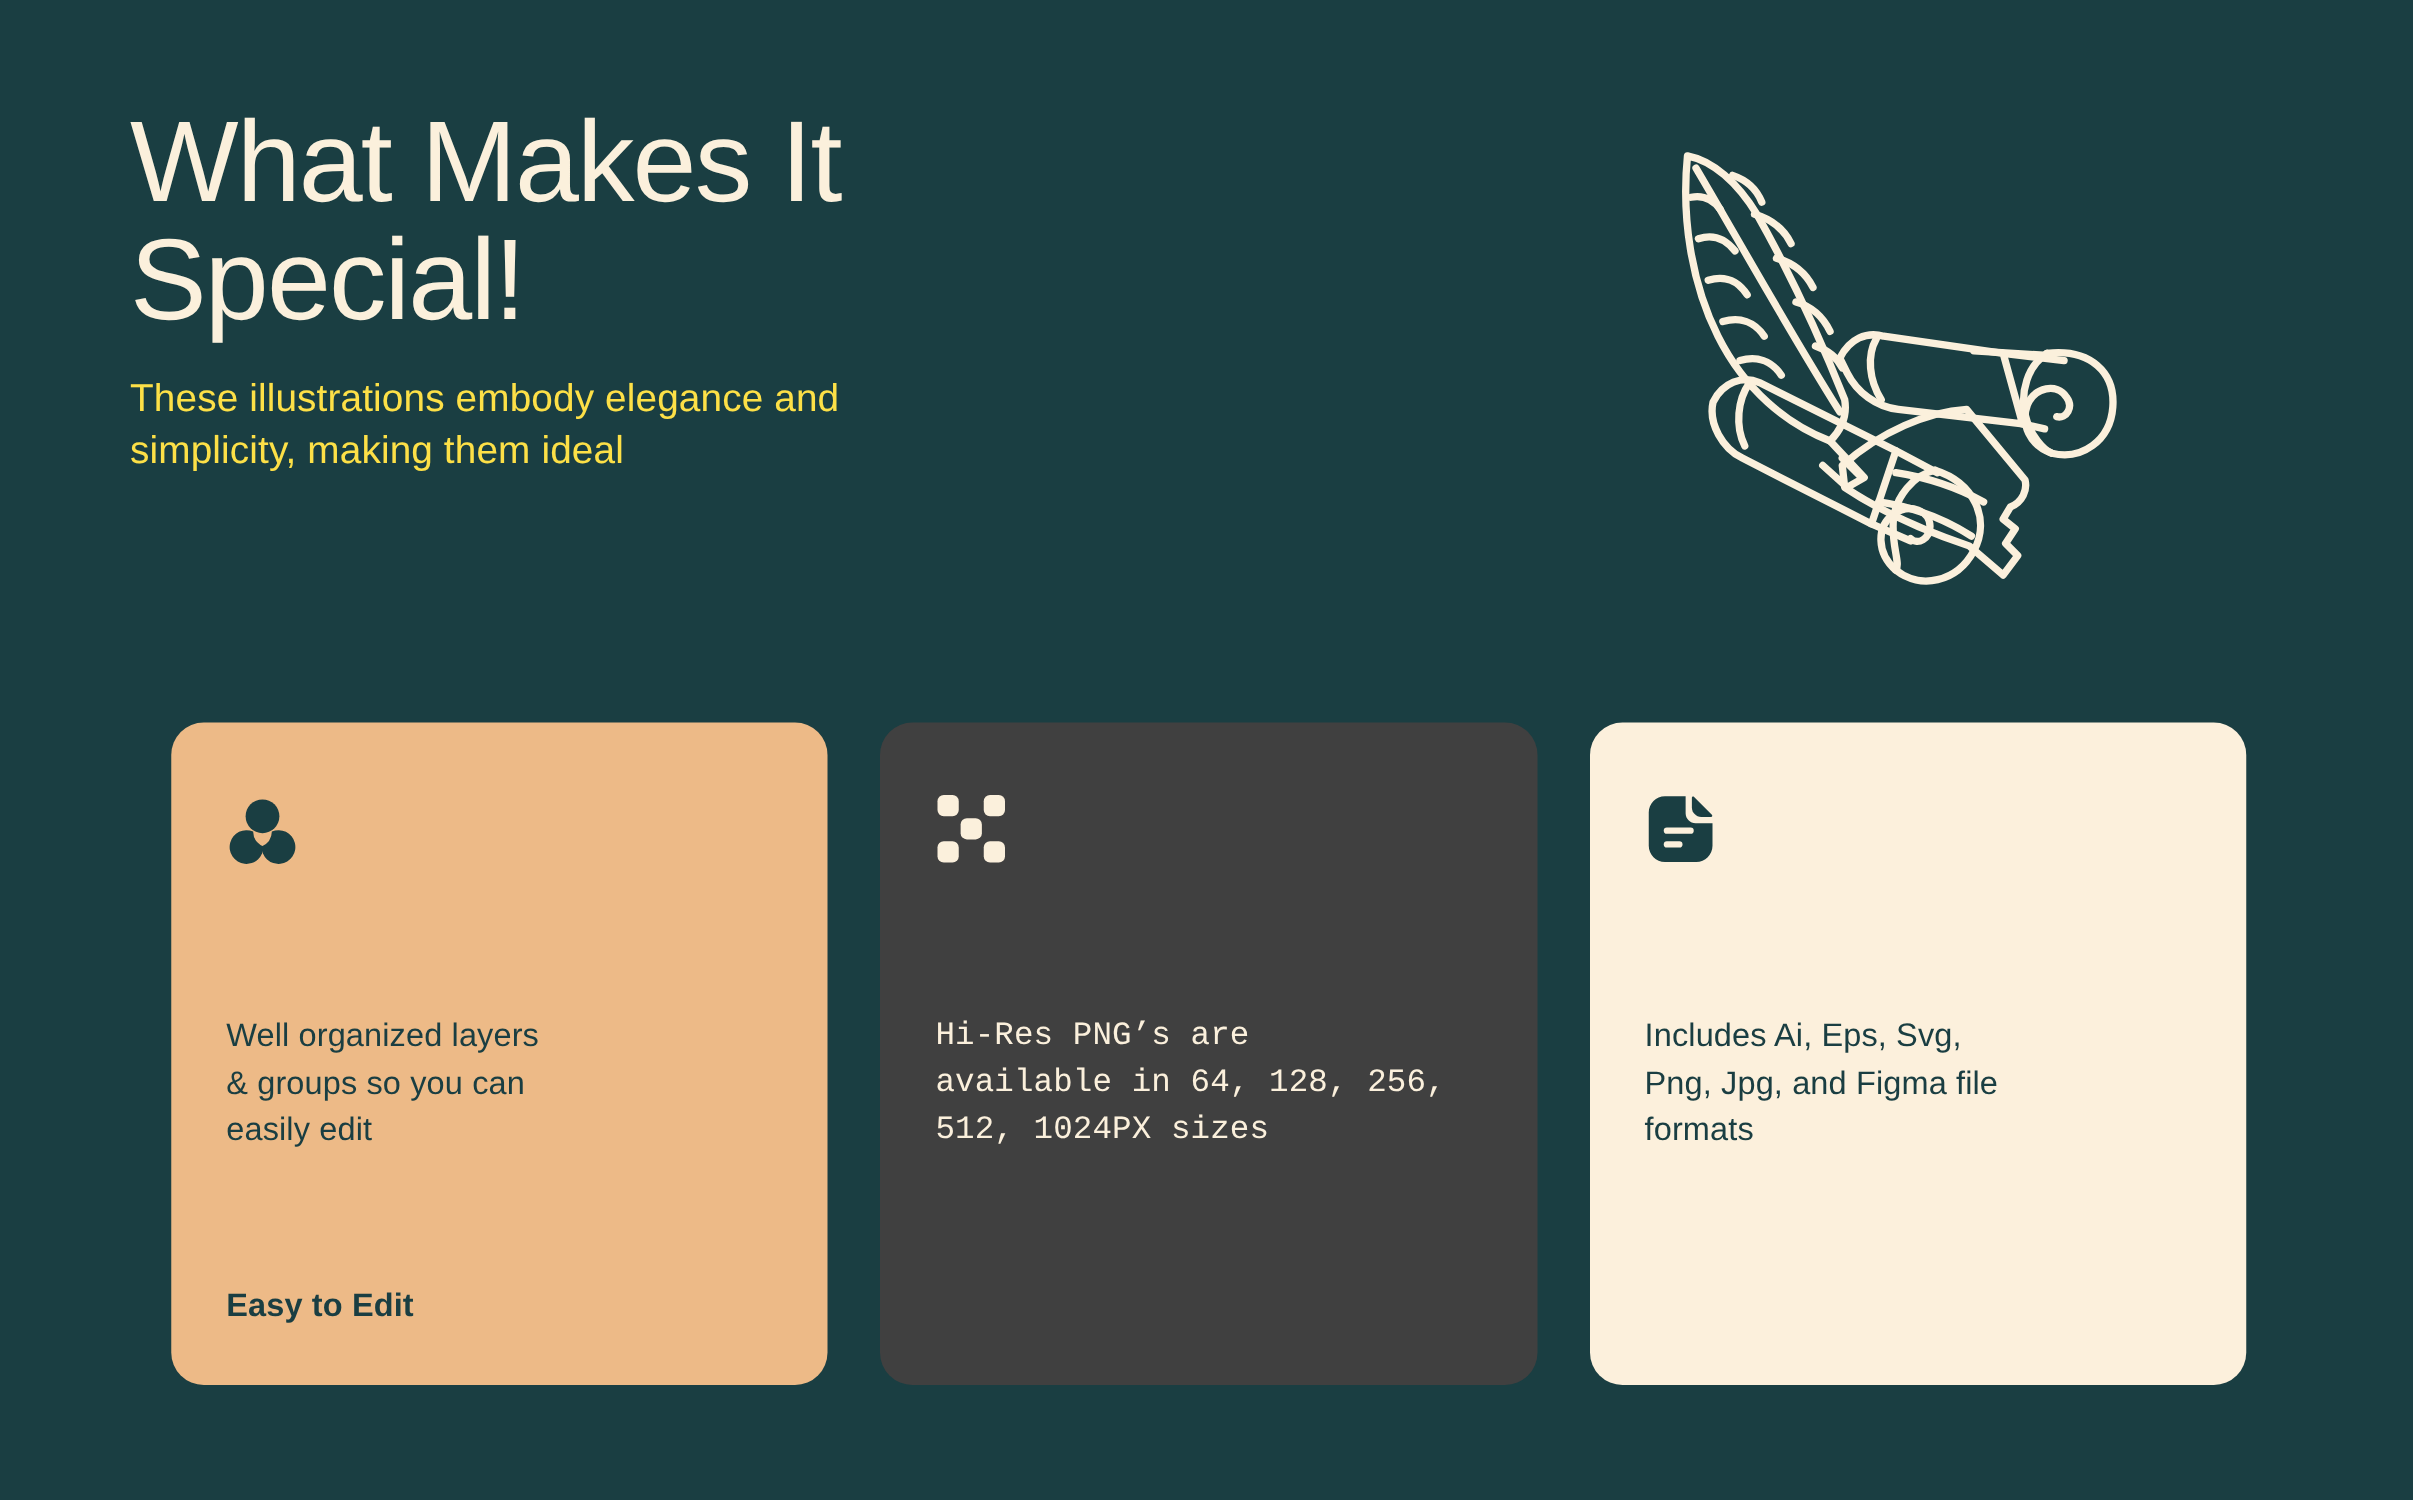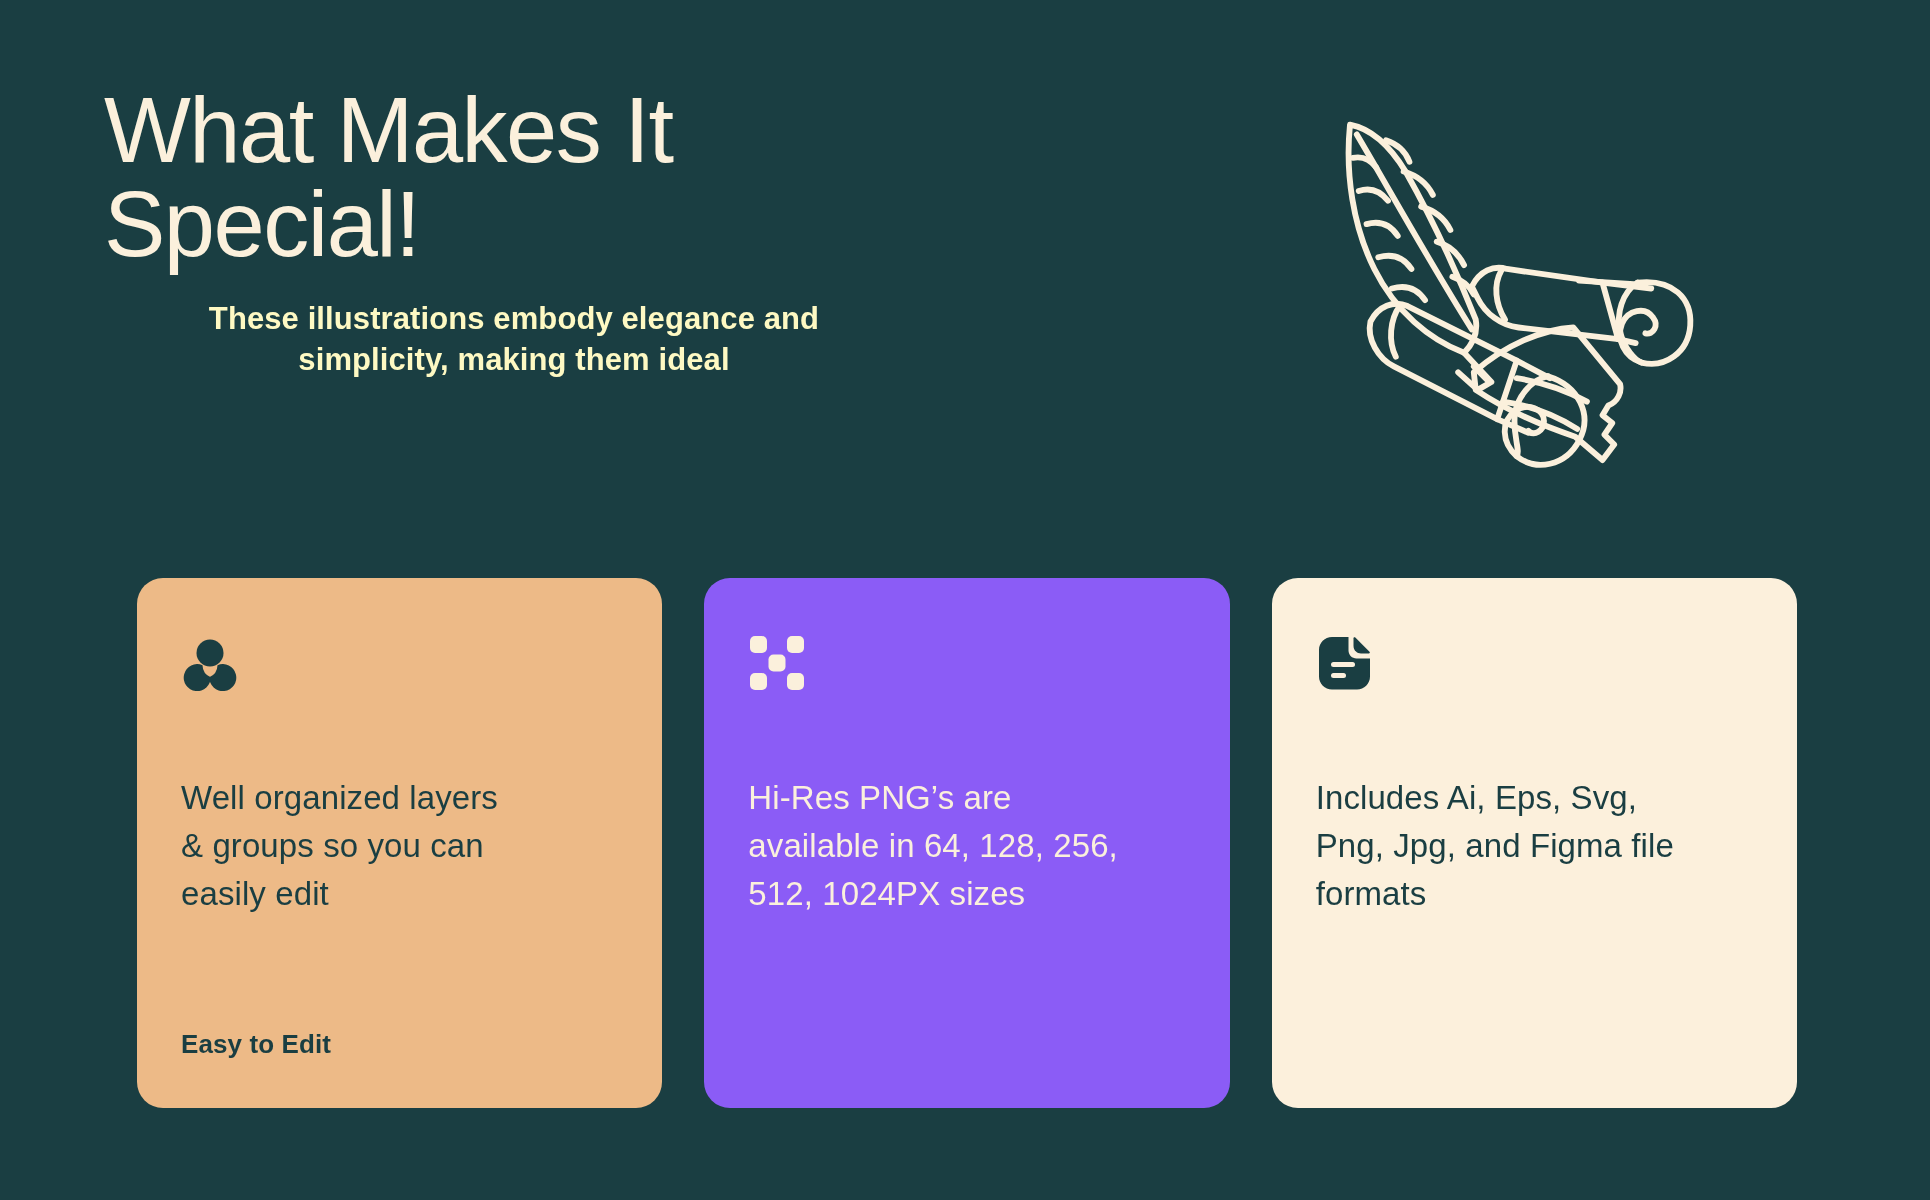--- a/index.html
+++ b/index.html
@@ -24,27 +24,26 @@
   .title {
     color:#FBF0DC;
     font-size:92px;
     line-height:1.02;
     font-weight:400;
     letter-spacing:-1.5px;
     white-space:pre-line;
   }
   .subtitle {
     margin-top:26px;
-    color:#fef9c3;
+    color:#fde047;
     font-size:31px;
     line-height:1.33;
-    font-weight:700;
+    font-weight:400;
     letter-spacing:0.1px;
     white-space:pre-line;
-    text-align:center;
   }
 
   
   .illustration {
     position:absolute;
     left:1310px; top:95px;
     width:390px; height:385px;
   }
   .illustration svg { width:100%; height:100%; display:block; }
 
@@ -63,25 +62,26 @@
     display:flex;
     flex-direction:column;
     position:relative;
   }
   .card-icon {
     width:58px; height:58px;
     margin-bottom:82px;
   }
   .card-icon svg { width:100%; height:100%; display:block; }
   .card-body {
-    font-size:33px;
+    font-size:26px;
     line-height:1.45;
     font-weight:300;
     letter-spacing:0.1px;
     white-space:pre-line;
+    margin-top:36px;
   }
   .card-title {
     margin-top:auto;
     font-size:26px;
     font-weight:700;
     letter-spacing:0.1px;
   }
 </style>
 </head>
 <body>
@@ -170,21 +170,21 @@
           <path d="M21.5 31.2a13.5 13.5 0 1 0 8.2 12.0 13.5 13.5 0 0 1 -8.2 -12.0z" fill="#1A3E42"></path>
           <path d="M36.5 31.2a13.5 13.5 0 1 1 -8.2 12.0 13.5 13.5 0 0 0 8.2 -12.0z" fill="#1A3E42"></path>
         </svg>
       </div>
       <div class="card-body">Well organized layers
 &amp; groups so you can
 easily edit</div>
       <div class="card-title">Easy to Edit</div>
     </div>
 
-    <div class="card" style="background:#8b5cf6; color:#FBF0DC;">
+    <div class="card" style="background:#404040; color:#FBF0DC;font-family:Liberation Mono, monospace;">
       <div class="card-icon">
         <svg viewBox="0 0 58 58">
           <rect x="2" y="2" width="17" height="17" rx="5" fill="#FBF0DC"></rect>
           <rect x="39" y="2" width="17" height="17" rx="5" fill="#FBF0DC"></rect>
           <rect x="20.5" y="20.5" width="17" height="17" rx="5" fill="#FBF0DC"></rect>
           <rect x="2" y="39" width="17" height="17" rx="5" fill="#FBF0DC"></rect>
           <rect x="39" y="39" width="17" height="17" rx="5" fill="#FBF0DC"></rect>
         </svg>
       </div>
       <div class="card-body">Hi-Res PNG’s are

